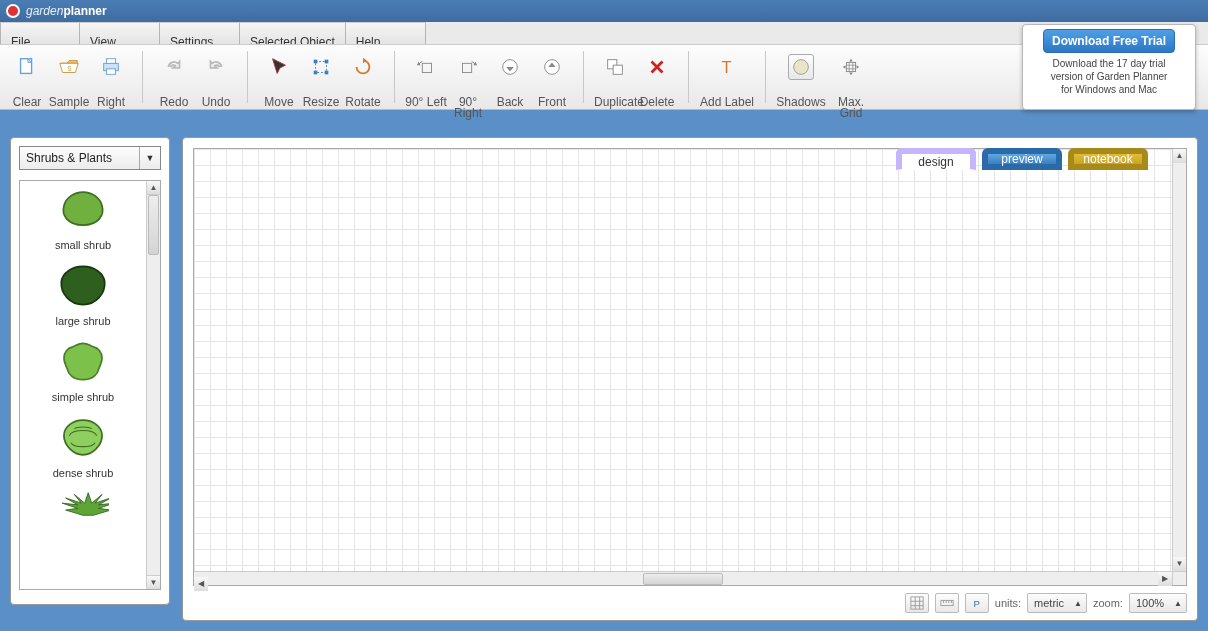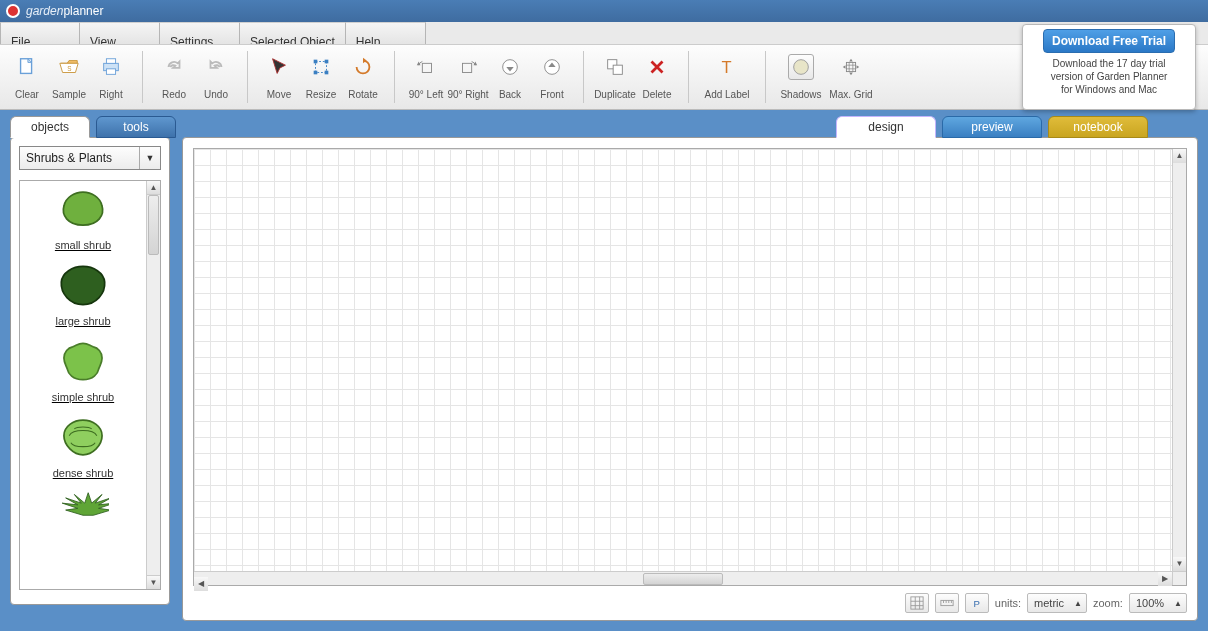--- a/index.html
+++ b/index.html
@@ -2,21 +2,21 @@
 <html><head>
 <meta charset="utf-8">
 <style>
 * { box-sizing: border-box; margin: 0; padding: 0; font-family: Arial, Helvetica, sans-serif; }
 html, body { width: 1208px; height: 631px; overflow: hidden; background: #5a8fc7; }
 
 
 .titlebar { height: 22px; background: linear-gradient(#4a7db5,#3f6ca0); display:flex; align-items:center; padding:0 6px; color:#fff; font-size:12px; }
 .titlebar .logo { width:14px; height:14px; border-radius:50%; background:#d33; border:2px solid #fff; margin-right:6px; display:inline-block;}
 .title-light { font-weight:300; color:#e6eef8;font-style:italic;}
-.title-bold { font-weight:400; color:#fff;}
+.title-bold { font-weight:700; color:#fff;}
 
 
 .header-area { position:relative; height:88px; background:linear-gradient(#6fa3d6,#5a8fc7); }
 .sky { position:absolute; right:0; top:0; width:380px; height:88px; background:linear-gradient(#7ec4ef,#9fd4f4); overflow:hidden;}
 .sky::before, .sky::after { content:""; position:absolute; background:#fff; border-radius:50%; }
 .sky .branch { position:absolute; width:2px; height:60px; background:#3a2a1a; transform:rotate(25deg);}
 .sky .b1{ top:-5px; right:40px;}
 .sky .b2{ top:-10px; right:120px; transform:rotate(-20deg);}
 .sky .b3{ top:0; right:200px; transform:rotate(15deg);}
 .sky .b4{ top:0; right:310px; transform:rotate(-30deg);}
@@ -35,51 +35,51 @@
 .menubar { position:absolute; left:0; top:0; height:22px; display:flex; background:#eaeaea; width:100%;}
 .menubar .menuitem { border-right:1px solid #b5b5b5; border-top:1px solid #d0d0d0; min-width:80px; padding:12px 10px; font-size:12px; color:#333; background:linear-gradient(#f5f5f5,#e2e2e2); cursor:pointer;}
 .menubar .menuitem:first-child{border-left:1px solid #b5b5b5;}
 
 
 .toolbar { position:absolute; left:0; top:22px; right:0; height:66px; background:linear-gradient(#fdfdfd,#e8e8e8); border-top:1px solid #ccc; border-bottom:1px solid #bbb; display:flex; align-items:stretch; padding-left:4px;}
 .toolbar .group { display:flex; align-items:flex-start; padding:6px 2px;}
 .toolbar .sep { width:1px; background:#c8c8c8; margin:6px 8px;}
 .tb-btn { width:42px; text-align:center; cursor:pointer; padding-top:2px;}
 .tb-btn .ic { height:28px; display:flex; align-items:center; justify-content:center;}
-.tb-btn .lbl { font-size:10px; color:#555; margin-top:8px; line-height:11px;}
+.tb-btn .lbl { font-size:12px; color:#555; margin-top:16px; line-height:11px;}
 .tb-btn svg { width:22px; height:22px; }
 
 
 .workspace { position:absolute; top:110px; left:0; right:0; bottom:0; }
 
 
 .left-tabs { position:absolute; left:10px; top:6px; display:flex; gap:6px; z-index:3;}
 .ltab { width:80px; height:22px; border-radius:6px 6px 0 0; font-size:12px; display:flex; align-items:center; justify-content:center; cursor:pointer; border:1px solid #999;}
 .ltab.active { background:#fff; color:#333; border-bottom:1px solid #fff;}
 .ltab.inactive { background:linear-gradient(#5f97cf,#3e72ab); color:#fff; border-color:#2a5a92;}
 
 
 .left-panel { position:absolute; left:10px; top:27px; width:160px; bottom:26px; background:#fff; border:1px solid #999; border-radius:4px; padding:8px;}
 .category-select { width:100%; height:24px; border:1px solid #888; display:flex; align-items:center; background:linear-gradient(#fdfdfd,#ececec);}
 .category-select .sel-text{ flex:1; padding:0 6px; font-size:12px; color:#222;}
 .category-select .sel-sep{ width:1px; background:#aaa; height:100%;}
 .category-select .sel-arrow{ width:20px; text-align:center; font-size:9px; color:#333;}
 .obj-list { margin-top:10px; border:1px solid #aaa; height:calc(100% - 40px); position:relative; overflow:hidden;}
-.obj-list .inner { position:absolute; left:0; top:0; right:14px; bottom:0; overflow:hidden;text-decoration:underline;}
+.obj-list .inner { position:absolute; left:0; top:0; right:14px; bottom:0; overflow:hidden;}
 .obj-list .vsb { position:absolute; right:0; top:0; bottom:0; width:14px; background:#eee; border-left:1px solid #ccc;}
 .obj-list .vsb .up,.obj-list .vsb .dn{height:14px;background:linear-gradient(#f8f8f8,#ddd);text-align:center;font-size:8px;line-height:14px;color:#555;border-bottom:1px solid #ccc;}
 .obj-list .vsb .dn{position:absolute;bottom:0;left:0;right:0;border-top:1px solid #ccc;border-bottom:none;}
 .obj-list .vsb .thumb{position:absolute;top:14px;left:1px;right:1px;height:60px;background:linear-gradient(#ededed,#d4d4d4);border:1px solid #bbb;border-radius:2px;}
 .obj-item { text-align:center; padding:6px 0;}
 .obj-item .shape { width:52px; height:48px; margin:0 auto 4px;}
 .obj-item .olbl { font-size:11px; color:#333;}
 
 
 .right-tabs { position:absolute; right:60px; top:6px; display:flex; gap:6px; z-index:3;}
-.rtab { width:100px; height:22px; border-radius:6px 6px 0 0; font-size:12px; display:flex; align-items:center; justify-content:center; cursor:pointer; border:1px solid #c4b5fd;}
+.rtab { width:80px; height:22px; border-radius:6px 6px 0 0; font-size:12px; display:flex; align-items:center; justify-content:center; cursor:pointer; border:6px solid #c4b5fd;margin-top:32px;}
 .rtab.design { background:#fff; color:#333; border-bottom:1px solid #fff;}
 .rtab.preview { background:linear-gradient(#5fa7e0,#3a7fc2); color:#fff; border-color:#2a6aa8;}
 .rtab.notebook { background:linear-gradient(#e0bc3a,#c9a520); color:#fff; border-color:#a88a18;}
 
 
 .canvas-panel { position:absolute; left:182px; right:10px; top:27px; bottom:10px; background:#fff; border:1px solid #999; border-radius:4px; padding:10px 10px 30px 10px;}
 .canvas-wrap { position:absolute; left:10px; right:10px; top:10px; bottom:34px; border:1px solid #aaa;}
 .grid { position:absolute; left:0; top:0; right:14px; bottom:14px; background:#fff;
   background-image:
     linear-gradient(#e5e5e5 1px, transparent 1px),
@@ -322,24 +322,20 @@
   <div class="trialbox">
     <div class="trial-btn">Download Free Trial</div>
     <div class="trial-text">Download the 17 day trial</div>
     <div class="trial-text">version of Garden Planner</div>
     <div class="trial-text">for Windows and Mac</div>
   </div>
 </div>
 
 <div class="workspace">
 
-  <div class="left-tabs">
-    <div class="ltab active">objects</div>
-    <div class="ltab inactive">tools</div>
-  </div>
 
   <div class="left-panel">
     <div class="category-select">
       <div class="sel-text">Shrubs &amp; Plants</div>
       <div class="sel-sep"></div>
       <div class="sel-arrow">▼</div>
     </div>
     <div class="obj-list">
       <div class="inner">
         <div class="obj-item">

